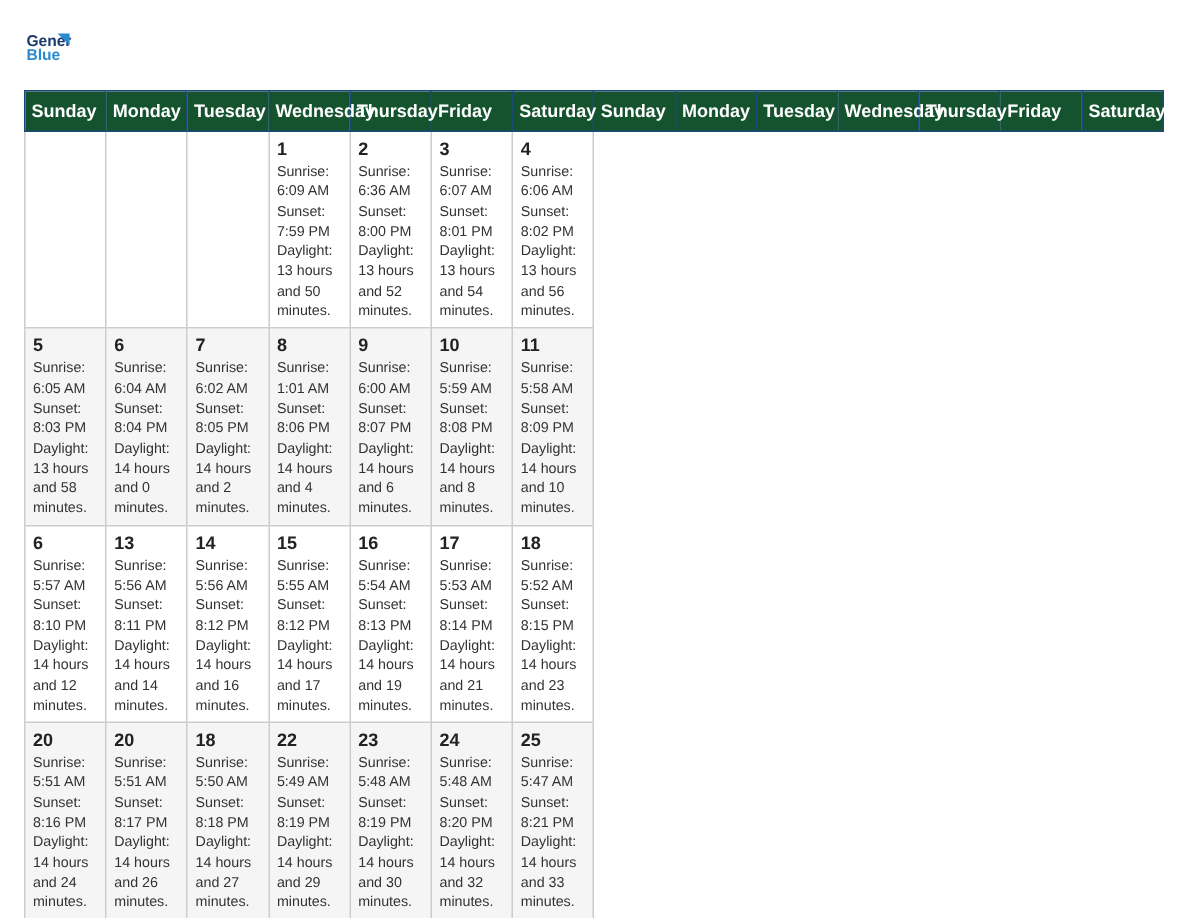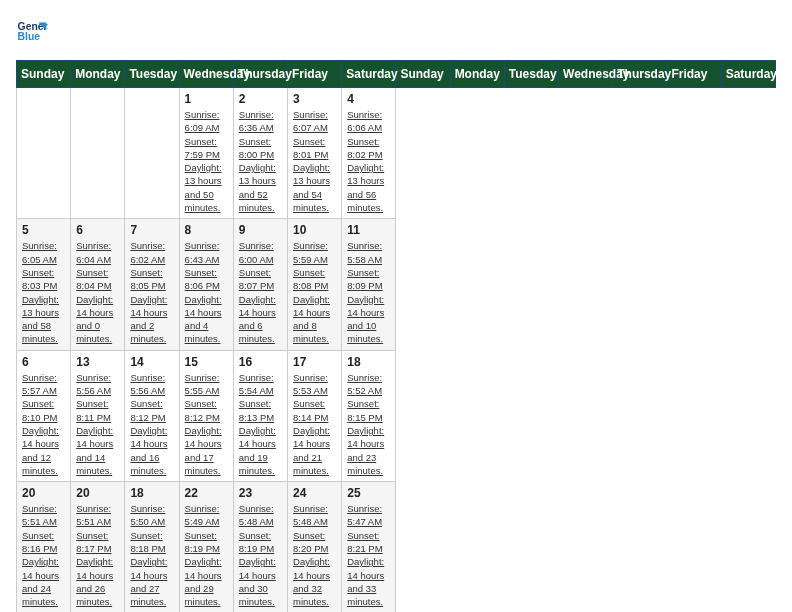--- a/index.html
+++ b/index.html
@@ -66,21 +66,20 @@
     .day-num {
       font-weight: bold;
       font-size: 12px;
       display: block;
       margin-bottom: 2px;
     }
     .cell-info {
       font-size: 9.5px;
       line-height: 1.4;
       color: #333;
-      text-decoration: underline;
     }
     .empty-cell {
       background: #fff !important;
     }
   </style>
 </head>
 <body>
 
 <div class="header">
   <div class="logo">
@@ -166,21 +165,21 @@
         </td>
         <td>
           <span class="day-num">7</span>
           <div class="cell-info">Sunrise: 6:02 AM
 Sunset: 8:05 PM
 Daylight: 14 hours
 and 2 minutes.</div>
         </td>
         <td>
           <span class="day-num">8</span>
-          <div class="cell-info">Sunrise: 6:43 AM
+          <div class="cell-info">Sunrise: 1:01 AM
 Sunset: 8:06 PM
 Daylight: 14 hours
 and 4 minutes.</div>
         </td>
         <td>
           <span class="day-num">9</span>
           <div class="cell-info">Sunrise: 6:00 AM
 Sunset: 8:07 PM
 Daylight: 14 hours
 and 6 minutes.</div>

